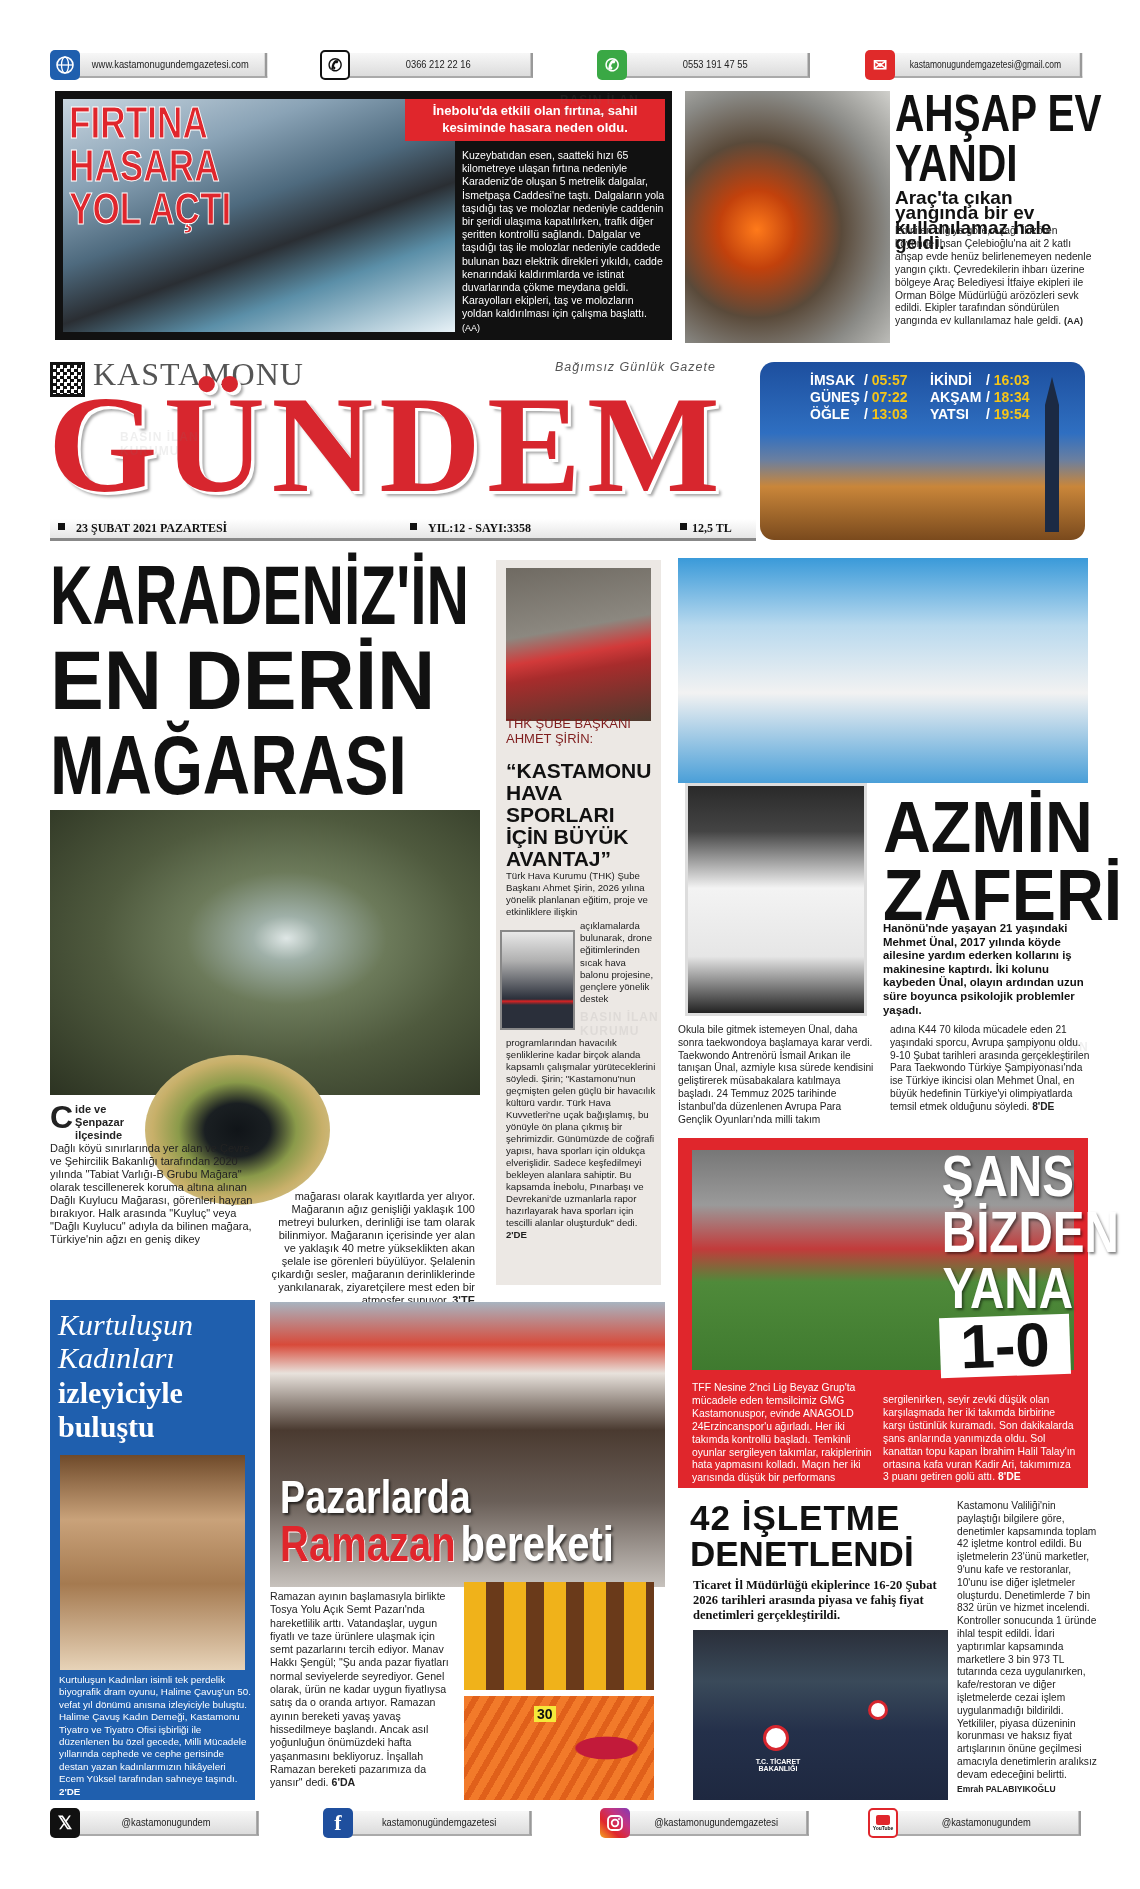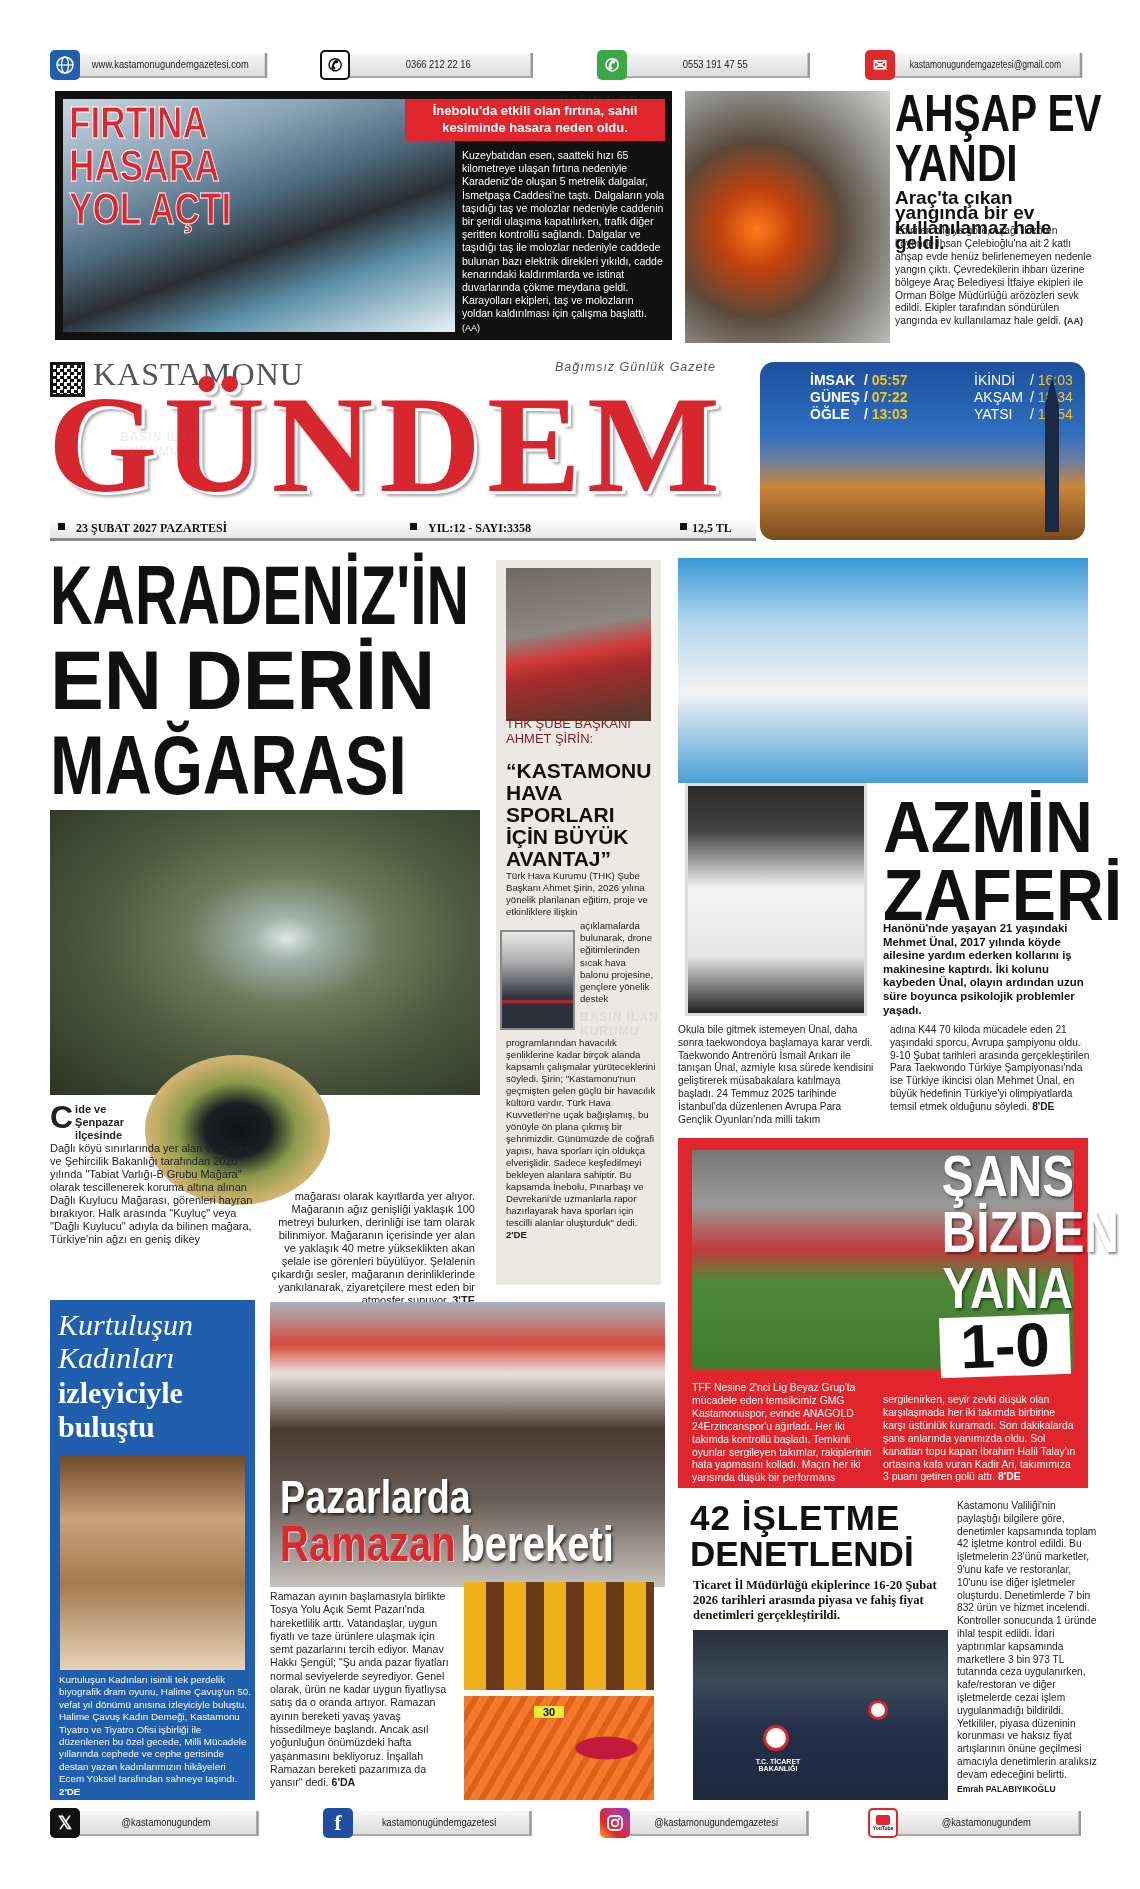--- a/index.html
+++ b/index.html
@@ -87,34 +87,34 @@
   <span>Edinilen bilgiye göre, Aşağı İkizören köyünde İhsan Çelebioğlu'na ait 2 katlı ahşap evde henüz belirlenemeyen nedenle yangın çıktı. Çevredekilerin ihbarı üzerine bölgeye Araç Belediyesi İtfaiye ekipleri ile Orman Bölge Müdürlüğü arözözleri sevk edildi. Ekipler tarafından söndürülen yangında ev kullanılamaz hale geldi.</span>
   <b style="font-size:9px;">(AA)</b>
 </div>
 
 <div class="abs" style="left:50px;top:362px;width:35px;height:35px;background:repeating-conic-gradient(#111 0 25%, #fff 0 50%) 0 0/7px 7px;border:3px solid #111;"></div>
 <div class="abs" style="left:93px;top:356px;font-family:'Liberation Serif',serif;font-size:32px;color:#555;letter-spacing:1px;">KASTAMONU</div>
 <div class="abs" style="left:555px;top:360px;font-style:italic;font-size:12.5px;color:#555;letter-spacing:1px;">Bağımsız Günlük Gazete</div>
 <div class="abs" style="left:48px;top:375px;width:710px;font-family:'Liberation Serif',serif;font-weight:bold;font-size:138px;line-height:140px;color:#d7262e;letter-spacing:6px;text-shadow:3px 3px 0 #fff, 5px 5px 3px rgba(0,0,0,0.35);transform:scaleX(1.02);transform-origin:left;white-space:nowrap;">GÜNDEM</div>
 <div class="abs" style="left:50px;top:519px;width:706px;height:22px;background:linear-gradient(#fff,#e6e6e6);border-bottom:3px solid #888;font-family:'Liberation Serif',serif;font-weight:bold;font-size:12px;">
   <span class="abs" style="left:8px;top:4px;width:7px;height:7px;background:#111;"></span>
-  <span class="abs" style="left:26px;top:2px;">23 ŞUBAT 2027 PAZARTESİ</span>
+  <span class="abs" style="left:26px;top:2px;">23 ŞUBAT 2021 PAZARTESİ</span>
   <span class="abs" style="left:360px;top:4px;width:7px;height:7px;background:#111;"></span>
   <span class="abs" style="left:378px;top:2px;">YIL:12 - SAYI:3358</span>
   <span class="abs" style="left:630px;top:4px;width:7px;height:7px;background:#111;"></span>
   <span class="abs" style="left:642px;top:2px;">12,5 TL</span>
 </div>
 
 <div class="photo mosque" style="left:760px;top:362px;width:325px;height:178px;border-radius:14px;">
   <div class="abs" style="left:50px;top:10px;font-weight:bold;font-size:14px;line-height:17px;color:#fff;font-family:'Liberation Sans Narrow','Liberation Sans',sans-serif;">
     <div><span style="display:inline-block;width:50px;">İMSAK</span> / <span style="color:#f5c518;">05:57</span></div>
     <div><span style="display:inline-block;width:50px;">GÜNEŞ</span> / <span style="color:#f5c518;">07:22</span></div>
     <div><span style="display:inline-block;width:50px;">ÖĞLE</span> / <span style="color:#f5c518;">13:03</span></div>
   </div>
-  <div class="abs" style="left:170px;top:10px;font-weight:normal;font-size:14px;line-height:17px;color:#fff;font-family:'Liberation Sans Narrow','Liberation Sans',sans-serif;margin-left:44px;">
+  <div class="abs" style="left:170px;top:10px;font-weight:bold;font-size:14px;line-height:17px;color:#fff;font-family:'Liberation Sans Narrow','Liberation Sans',sans-serif;">
     <div><span style="display:inline-block;width:52px;">İKİNDİ</span> / <span style="color:#f5c518;">16:03</span></div>
     <div><span style="display:inline-block;width:52px;">AKŞAM</span> / <span style="color:#f5c518;">18:34</span></div>
     <div><span style="display:inline-block;width:52px;">YATSI</span> / <span style="color:#f5c518;">19:54</span></div>
   </div>
   <div class="abs" style="left:285px;top:15px;width:14px;height:155px;background:#1b2a44;clip-path:polygon(50% 0, 100% 18%, 100% 100%, 0 100%, 0 18%);"></div>
 </div>
 
 <div class="abs" style="left:50px;top:553px;width:440px;">
   <div class="cond" style="font-size:84px;line-height:85px;font-weight:bold;color:#111;transform:scaleX(0.7);transform-origin:left;white-space:nowrap;">KARADENİZ'İN</div>
   <div class="cond" style="font-size:84px;line-height:85px;font-weight:bold;color:#111;transform:scaleX(0.96);transform-origin:left;white-space:nowrap;">EN DERİN</div>
@@ -196,21 +196,21 @@
   <div class="cond" style="font-size:50px;line-height:50px;font-weight:bold;white-space:nowrap;transform:scaleX(0.8);transform-origin:left;">
     <span style="color:#e0262c;text-shadow:1px 1px 0 #fff;">Ramazan</span><span style="color:#fff;text-shadow:2px 2px 3px rgba(0,0,0,0.7);margin-left:6px;">bereketi</span>
   </div>
 </div>
 <div class="abs body-text" style="left:270px;top:1590px;width:190px;font-size:10.6px;line-height:13.3px;">
   <span>Ramazan ayının başlamasıyla birlikte Tosya Yolu Açık Semt Pazarı'nda hareketlilik arttı. Vatandaşlar, uygun fiyatlı ve taze ürünlere ulaşmak için semt pazarlarını tercih ediyor. Manav Hakkı Şengül; "Şu anda pazar fiyatları normal seviyelerde seyrediyor. Genel olarak, ürün ne kadar uygun fiyatlıysa satış da o oranda artıyor. Ramazan ayının bereketi yavaş yavaş hissedilmeye başlandı. Ancak asıl yoğunluğun önümüzdeki hafta yaşanmasını bekliyoruz. İnşallah Ramazan bereketi pazarımıza da yansır" dedi.</span>
   <b class="ref">6'DA</b>
 </div>
 <div class="photo dates" style="left:464px;top:1582px;width:190px;height:108px;"></div>
 <div class="photo carrots" style="left:464px;top:1696px;width:190px;height:104px;">
-  <span class="abs" style="left:70px;top:10px;background:#f5e93a;color:#111;font-weight:bold;font-size:11px;padding:0 9px;">30</span>
+  <span class="abs" style="left:70px;top:10px;background:#f5e93a;color:#111;font-weight:bold;font-size:14px;padding:0 3px;">30</span>
 </div>
 
 <div class="abs" style="left:690px;top:1500px;width:260px;">
   <div style="font-size:35px;line-height:36px;font-weight:bold;color:#111;white-space:nowrap;letter-spacing:1px;">42 İŞLETME</div>
   <div style="font-size:35px;line-height:36px;font-weight:bold;color:#111;white-space:nowrap;">DENETLENDİ</div>
 </div>
 <div class="abs" style="left:693px;top:1578px;width:260px;font-family:'Liberation Serif',serif;font-weight:bold;font-size:12.5px;line-height:15px;color:#111;">Ticaret İl Müdürlüğü ekiplerince 16-20 Şubat 2026 tarihleri arasında piyasa ve fahiş fiyat denetimleri gerçekleştirildi.</div>
 <div class="photo inspectors" style="left:693px;top:1630px;width:255px;height:170px;">
   <div class="abs" style="left:70px;top:95px;width:26px;height:26px;border-radius:50%;background:#fff;border:3px solid #d7262e;"></div>
   <div class="abs" style="left:45px;top:128px;width:80px;font-size:7px;font-weight:bold;color:#fff;text-align:center;">T.C. TİCARET BAKANLIĞI</div>

